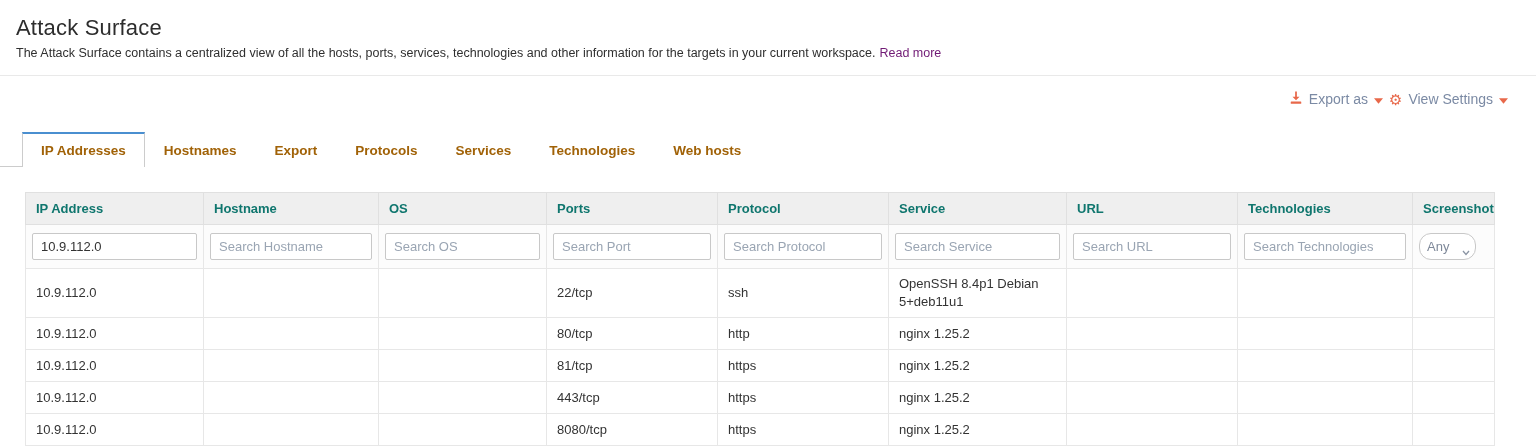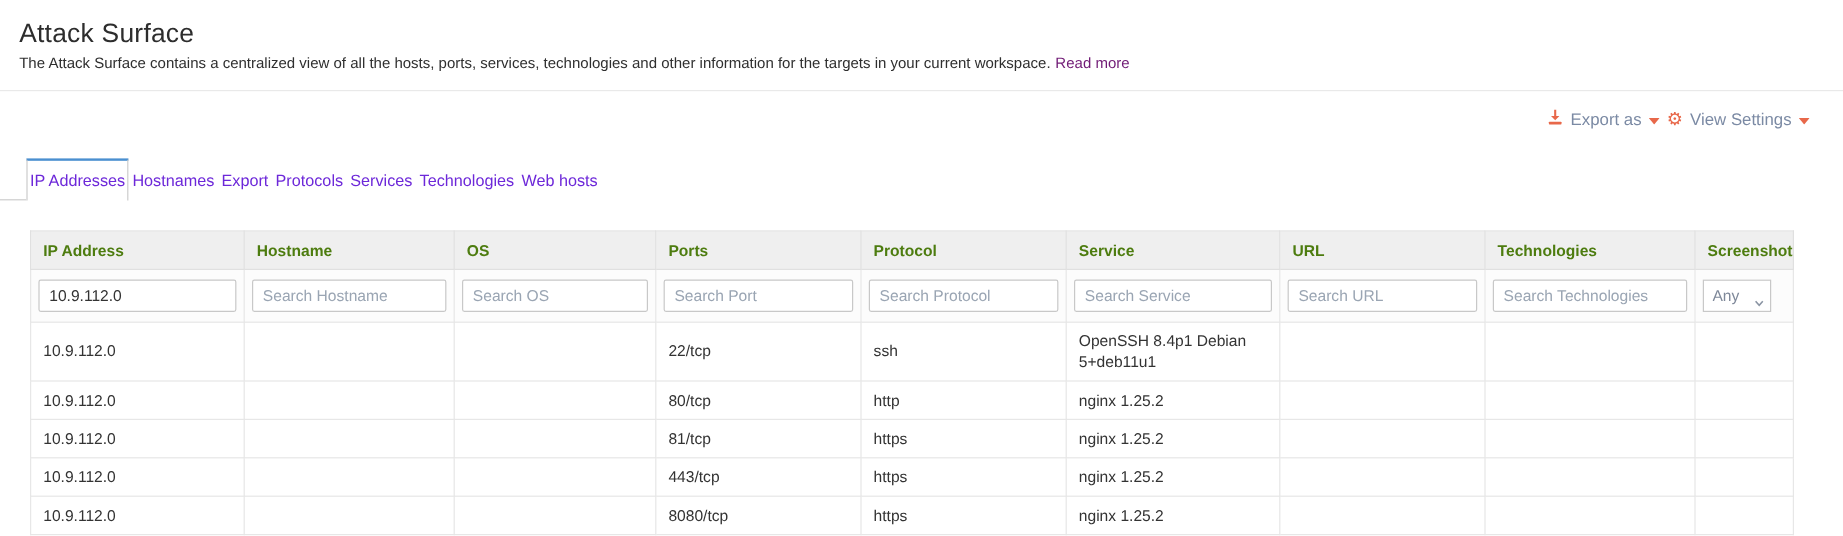--- a/index.html
+++ b/index.html
@@ -62,46 +62,47 @@
     height: 35px;
     margin-top: 10px;
   }
   .tabs-left-spacer {
     width: 22px;
     border-bottom: 1px solid #cccccc;
   }
   .tab {
     display: flex;
     align-items: center;
-    padding: 0 2px;
+    padding: 0 18px;
     font-size: 13.5px;
-    color: #6d28d9;
+    color: #a16207;
     cursor: pointer;
     border: 1px solid transparent;
     border-bottom: none;
+    font-weight: bold;
   }
   .tab.active {
     background: #ffffff;
     border: 1px solid #cccccc;
     border-top: 2px solid #4a8fd0;
     border-bottom: none;
   }
 
   
   .table-wrap { margin: 25px 0 0 25px; }
   table.grid {
     table-layout: fixed;
     width: 1469px;
     border-collapse: collapse;
     border: 1px solid #dddddd;
     font-size: 13px;
   }
   table.grid th {
     background: #efefef;
-    color: #4d7c0f;
+    color: #0f766e;
     font-weight: 700;
     text-align: left;
     height: 32px;
     padding: 0 10px;
     border: 1px solid #e0e0e0;
   }
   table.grid td {
     color: #333333;
     padding: 6px 10px;
     border: 1px solid #e7e7e7;
@@ -126,21 +127,21 @@
     background: #ffffff;
     font-family: "Liberation Sans", "DejaVu Sans", sans-serif;
     outline: none;
   }
   .filter-input::placeholder { color: #9aa5b3; }
   .select-wrap { position: relative; width: 57px; }
   .filter-select {
     width: 57px;
     height: 27px;
     border: 1px solid #c8c8c8;
-    border-radius: 0;
+    border-radius: 12px;
     padding: 0 18px 0 7px;
     font-size: 13px;
     color: #7e8899;
     background: #ffffff;
     appearance: none;
     -webkit-appearance: none;
     font-family: "Liberation Sans", "DejaVu Sans", sans-serif;
     outline: none;
   }
   .select-chevron {

